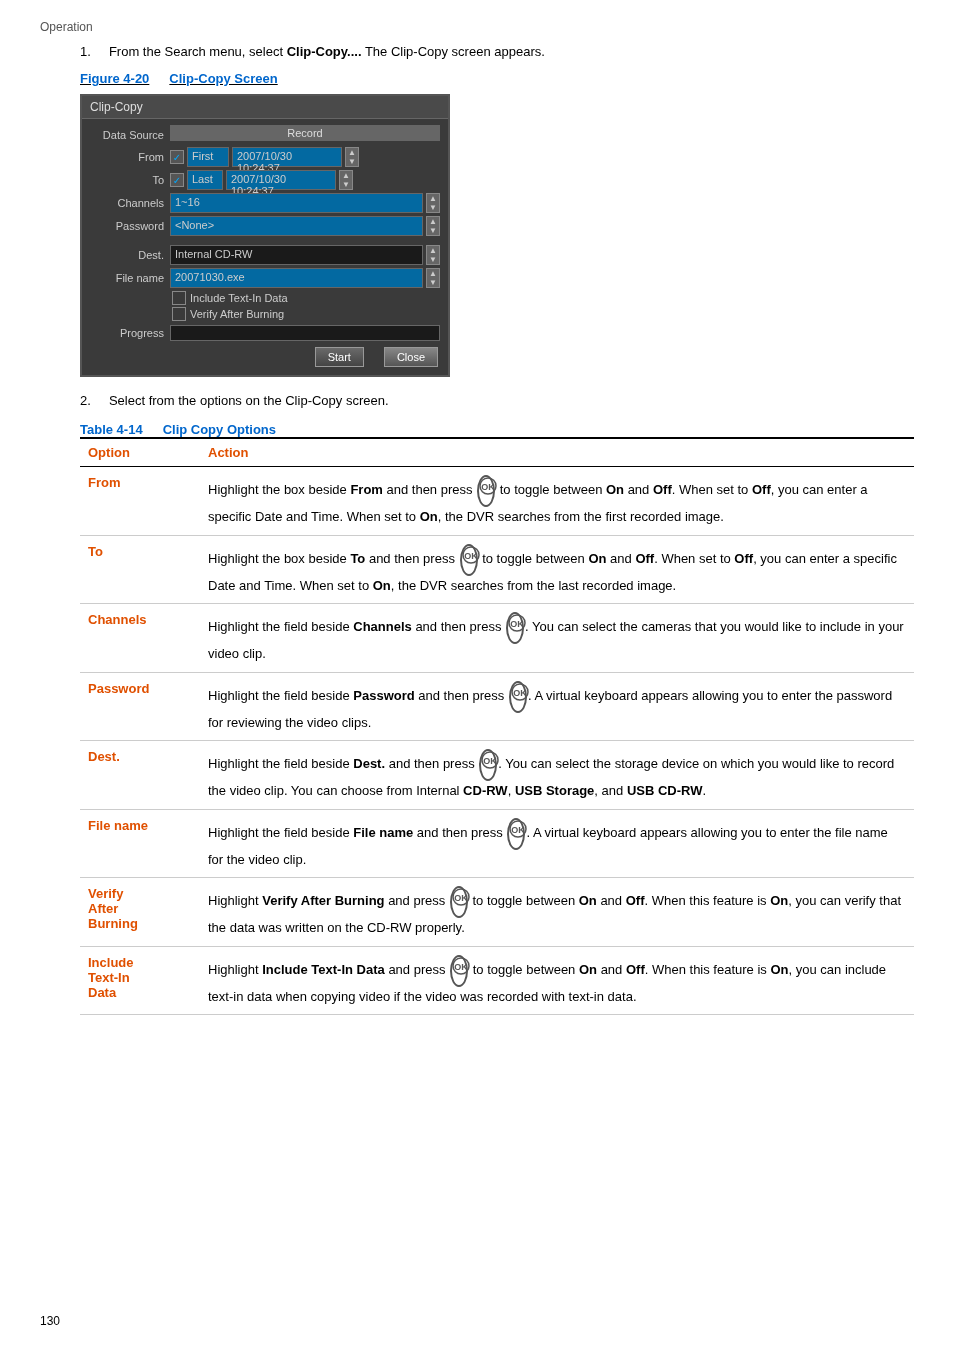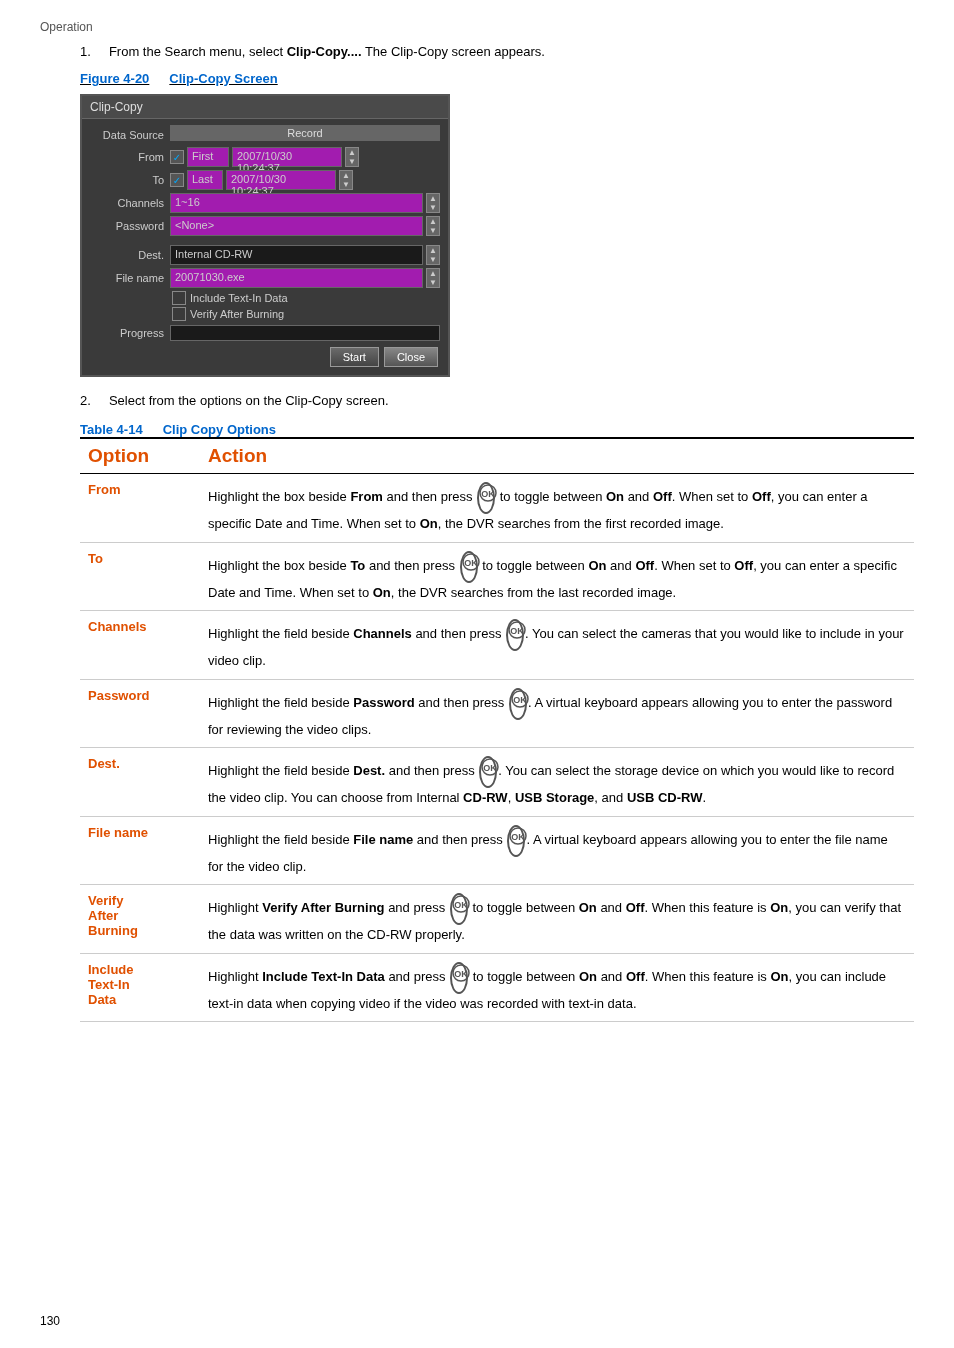--- a/index.html
+++ b/index.html
@@ -86,21 +86,21 @@
     }
 
     .dialog-row-content {
       flex: 1;
       display: flex;
       align-items: center;
       gap: 3px;
     }
 
     .dialog-field {
-      background: #a21caf;
+      background: #0369a1;
       border: 1px solid #666;
       color: #ccc;
       font-size: 11px;
       padding: 2px 4px;
       height: 20px;
     }
 
     .dialog-field-date {
       width: 110px;
     }
@@ -163,21 +163,21 @@
     .progress-bar-container {
       flex: 1;
       background: #1a1a1a;
       border: 1px solid #666;
       height: 16px;
     }
 
     .dialog-buttons {
       display: flex;
       justify-content: flex-end;
-      gap: 5px;
+      gap: 20px;
       margin-top: 6px;
       padding-right: 2px;
     }
 
     .dialog-btn {
       background: linear-gradient(#888, #555);
       border: 1px solid #999;
       color: #fff;
       font-size: 11px;
       padding: 3px 12px;
@@ -219,21 +219,21 @@
       border-collapse: collapse;
       margin-top: 0;
     }
 
     .options-table thead tr {
       border-top: 2px solid #000;
       border-bottom: 1px solid #000;
     }
 
     .options-table th {
-      font-size: 19px;
+      font-size: 13px;
       font-weight: bold;
       padding: 6px 8px;
       text-align: left;
     }
 
     .options-table th.col-option {
       color: #e05000;
       width: 120px;
     }
 

